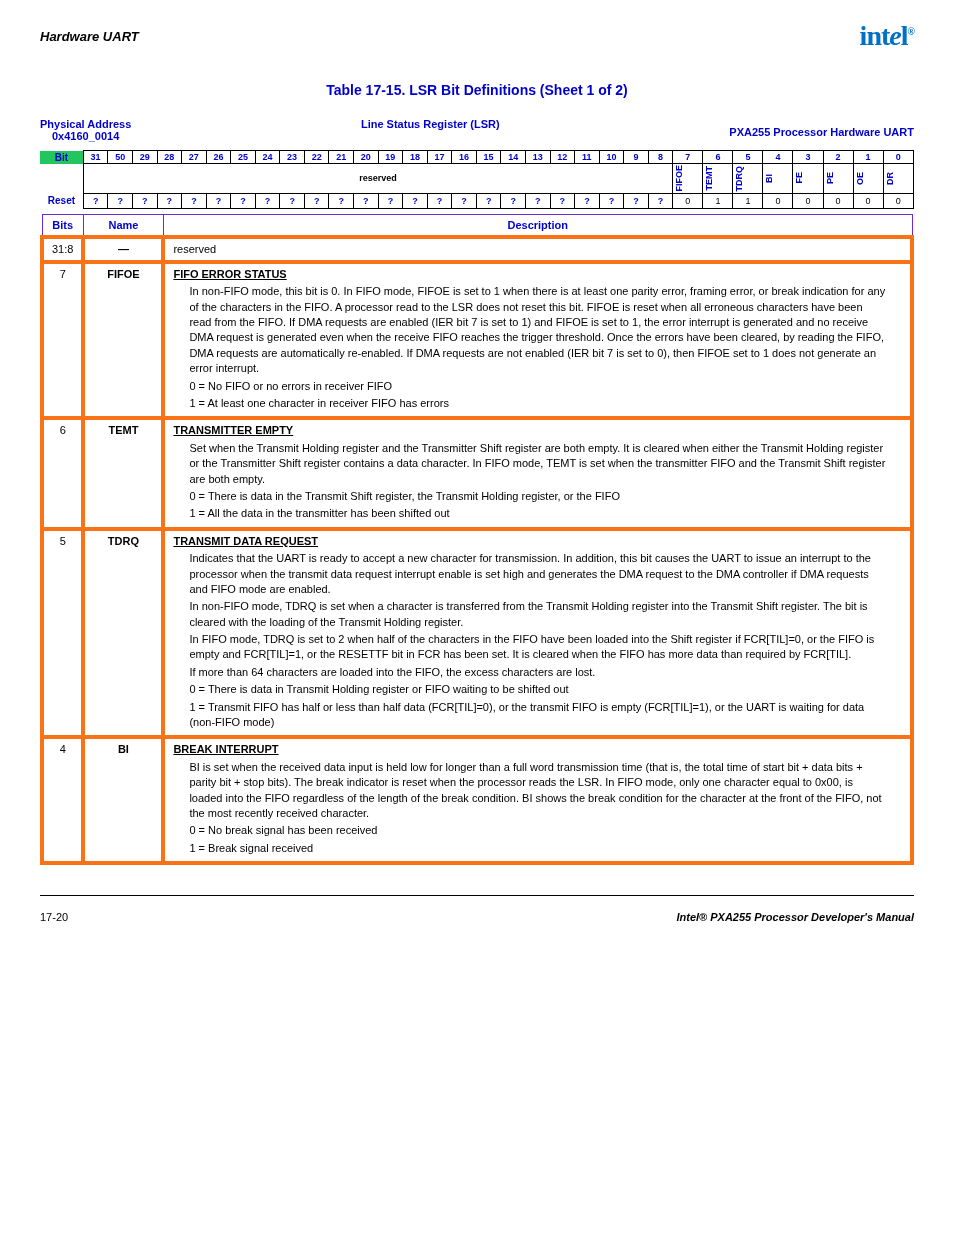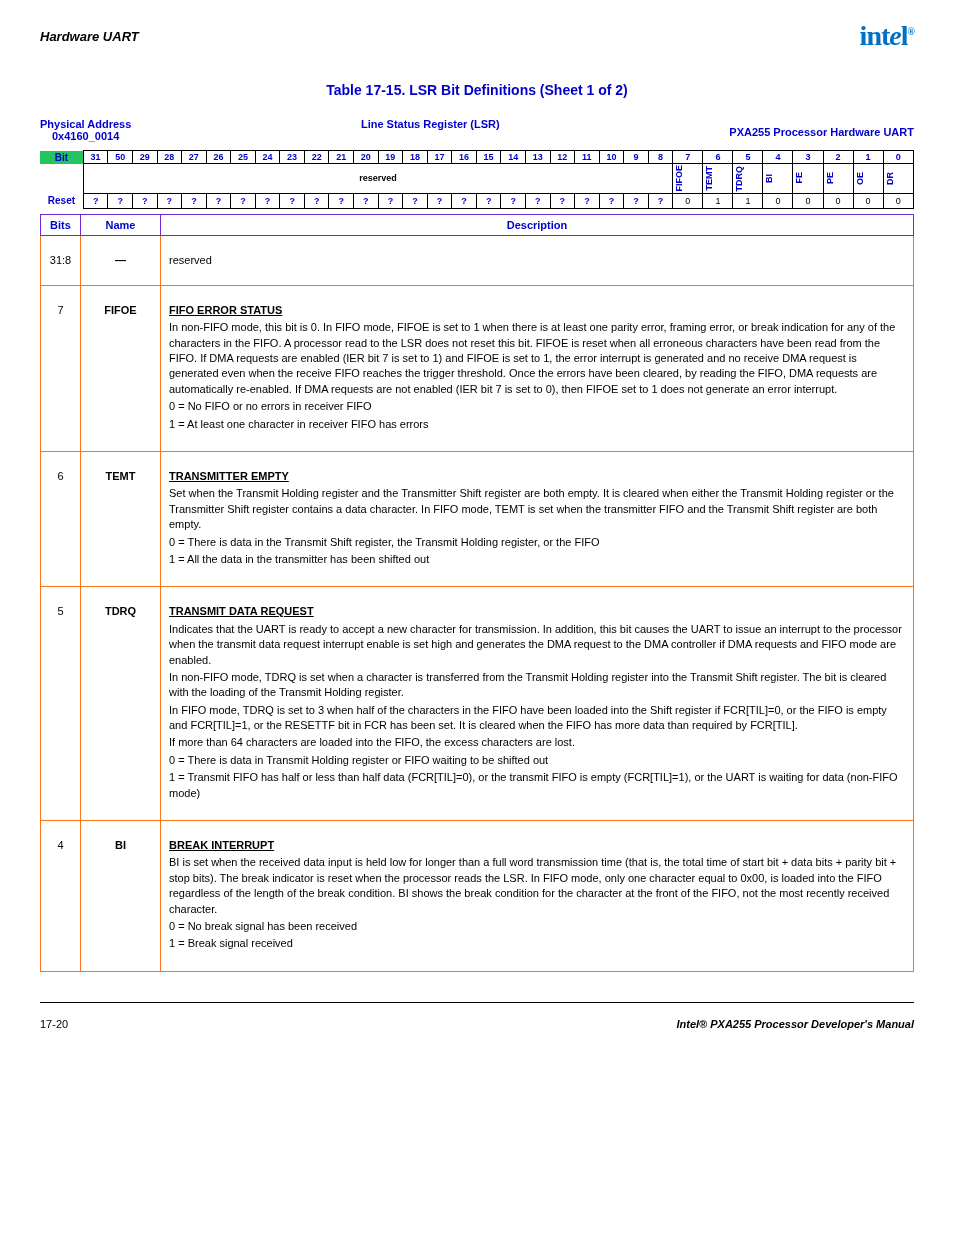--- a/index.html
+++ b/index.html
@@ -122,22 +122,22 @@
       border: 1px solid #6d28d9;
       padding: 4px 8px;
       text-align: center;
       color: #0000cc;
       font-weight: bold;
       font-size: 11px;
       background: #fff;
     }
 
     table.desc-table td {
-      border: 1px solid #f97316;
-      padding: 17px 8px;
+      border: 4px solid #f97316;
+      padding: 3px 8px;
       vertical-align: top;
       font-size: 11px;
       line-height: 1.4;
     }
 
     table.desc-table td.bit-col {
       text-align: center;
       width: 40px;
     }
 
@@ -177,21 +177,21 @@
       font-weight: bold;
       color: #000;
     }
 
     .q-mark {
       font-weight: bold;
       color: #0000cc;
     }
 
     p.desc-para {
-      margin: 2px 0;
+      margin: 2px 16px;
     }
   </style>
 </head>
 <body>
 
 <div class="header">
   <div class="header-title">Hardware UART</div>
   <div class="intel-logo">
     <span>int</span><span style="font-style:italic;color:#0071c5;">e</span><span>l</span><span style="font-size:10px;vertical-align:super;color:#0071c5;">®</span>
   </div>
@@ -393,21 +393,21 @@
       </td>
     </tr>
 
     <tr>
       <td class="bit-col">5</td>
       <td class="name-col">TDRQ</td>
       <td class="desc-col">
         <p class="desc-heading">TRANSMIT DATA REQUEST</p>
         <p class="desc-para">Indicates that the UART is ready to accept a new character for transmission. In addition, this bit causes the UART to issue an interrupt to the processor when the transmit data request interrupt enable is set high and generates the DMA request to the DMA controller if DMA requests and FIFO mode are enabled.</p>
         <p class="desc-para">In non-FIFO mode, TDRQ is set when a character is transferred from the Transmit Holding register into the Transmit Shift register. The bit is cleared with the loading of the Transmit Holding register.</p>
-        <p class="desc-para">In FIFO mode, TDRQ is set to 3 when half of the characters in the FIFO have been loaded into the Shift register if FCR[TIL]=0, or the FIFO is empty and FCR[TIL]=1, or the RESETTF bit in FCR has been set. It is cleared when the FIFO has more data than required by FCR[TIL].</p>
+        <p class="desc-para">In FIFO mode, TDRQ is set to 2 when half of the characters in the FIFO have been loaded into the Shift register if FCR[TIL]=0, or the FIFO is empty and FCR[TIL]=1, or the RESETTF bit in FCR has been set. It is cleared when the FIFO has more data than required by FCR[TIL].</p>
         <p class="desc-para">If more than 64 characters are loaded into the FIFO, the excess characters are lost.</p>
         <p class="desc-para">0 =  There is data in Transmit Holding register or FIFO waiting to be shifted out</p>
         <p class="desc-para">1 =  Transmit FIFO has half or less than half data (FCR[TIL]=0), or the transmit FIFO is empty (FCR[TIL]=1), or the UART is waiting for data (non-FIFO mode)</p>
       </td>
     </tr>
 
     <tr>
       <td class="bit-col">4</td>
       <td class="name-col">BI</td>
       <td class="desc-col">

